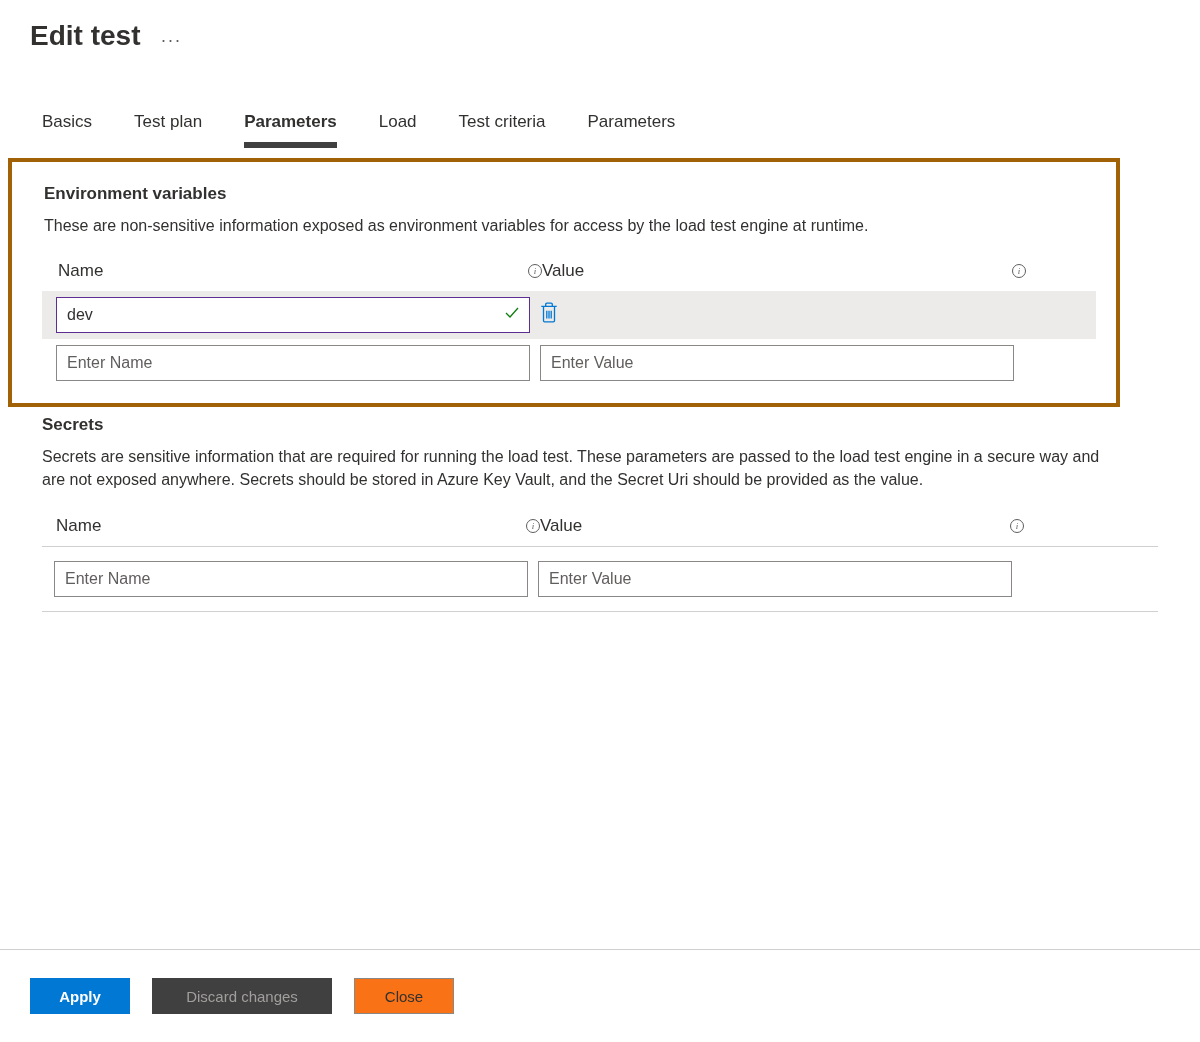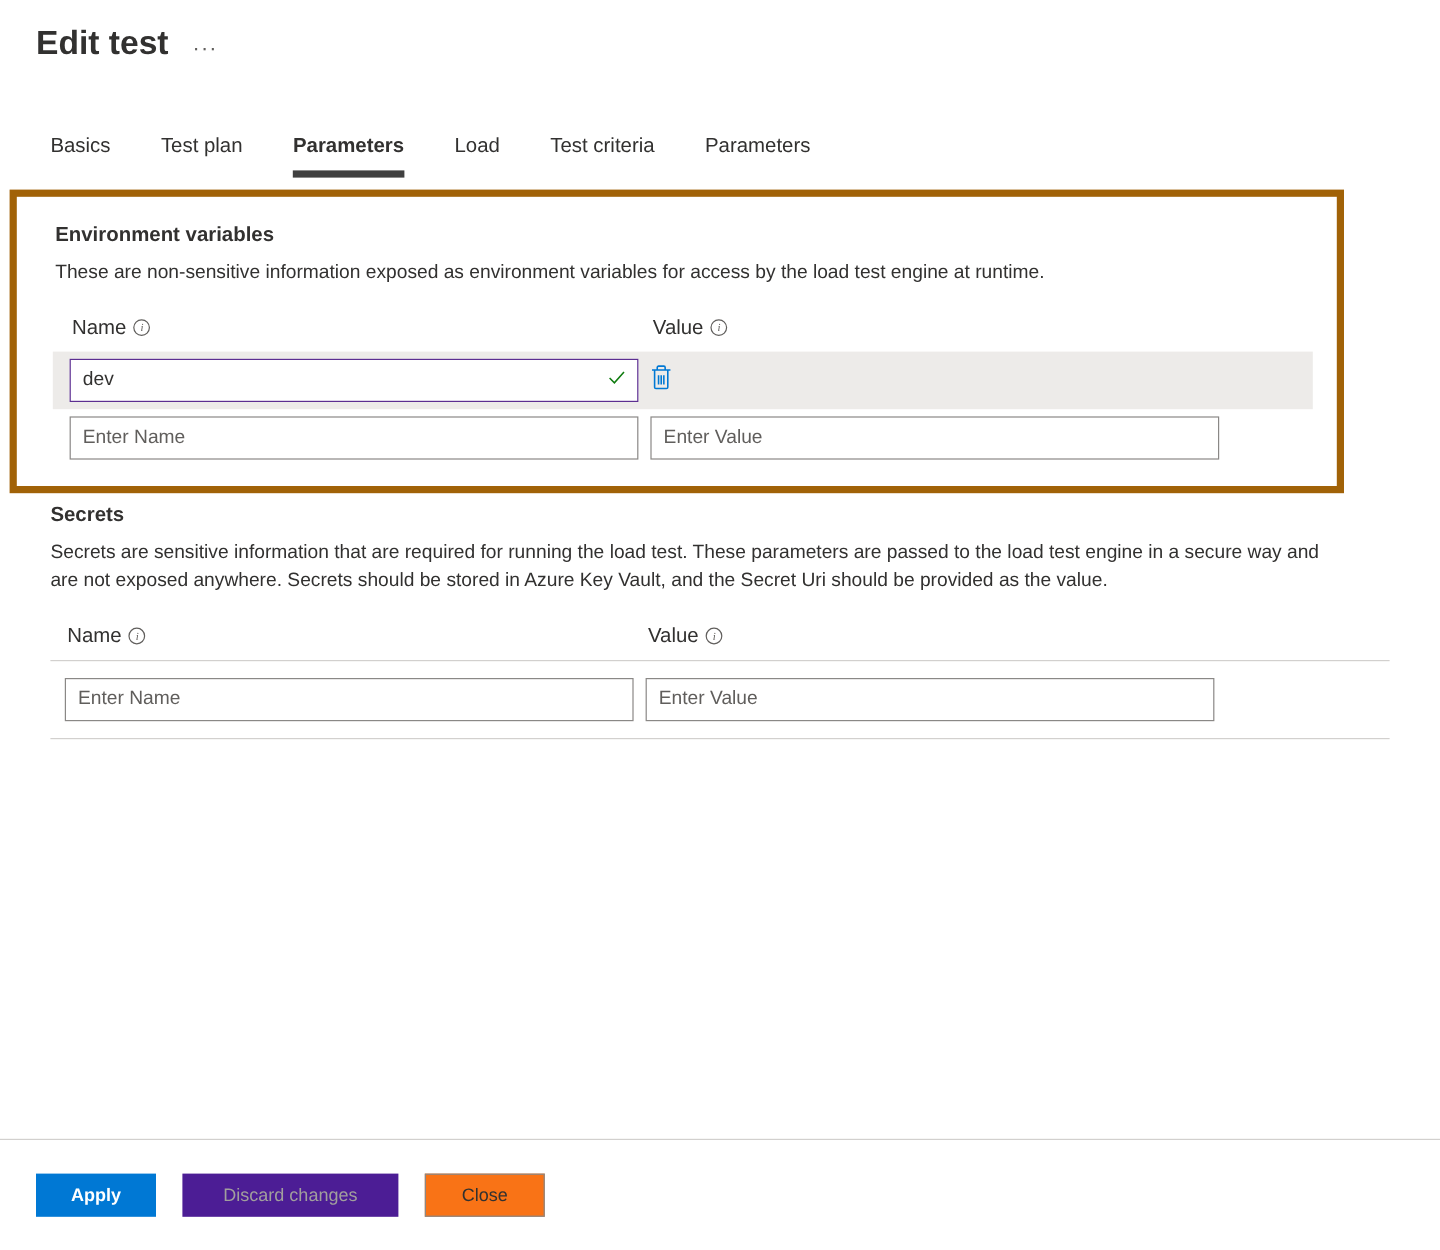--- a/index.html
+++ b/index.html
@@ -43,21 +43,21 @@
       color: #323130;
       padding-bottom: 10px;
       cursor: pointer;
       border-bottom: 3px solid transparent;
     }
     .tab.active {
       font-weight: 600;
       border-bottom: 6px solid #404040;
     }
     .highlight-box {
-      border: 6px solid #a16207;
+      border: 4px solid #a16207;
       margin: 10px 0 0 8px;
       padding: 22px 20px 16px 32px;
       width: 1112px;
     }
     .section-heading {
       font-size: 17px;
       font-weight: 600;
       color: #323130;
       margin-bottom: 10px;
     }
@@ -71,20 +71,21 @@
       display: flex;
       margin-bottom: 10px;
       padding-left: 14px;
     }
     .column-header {
       font-size: 17px;
       color: #323130;
       display: flex;
       align-items: center;
       gap: 6px;
+      justify-content: space-between;
     }
     .col-name { width: 484px; }
     .col-value { width: 484px; }
     .info-icon {
       width: 14px;
       height: 14px;
       border: 1.2px solid #605e5c;
       border-radius: 50%;
       display: inline-flex;
       align-items: center;
@@ -160,21 +161,21 @@
       border: none;
       cursor: pointer;
       min-width: 100px;
     }
     .btn-primary {
       background: #0078d4;
       color: #fff;
       font-weight: 600;
     }
     .btn-secondary {
-      background: #4c1d95;
+      background: #404040;
       color: #a19f9d;
       min-width: 180px;
     }
     .btn-outline {
       background: #f97316;
       color: #323130;
       border: 1px solid #8a8886;
     }
     .secrets-wrapper .column-headers {
       padding-left: 14px;

